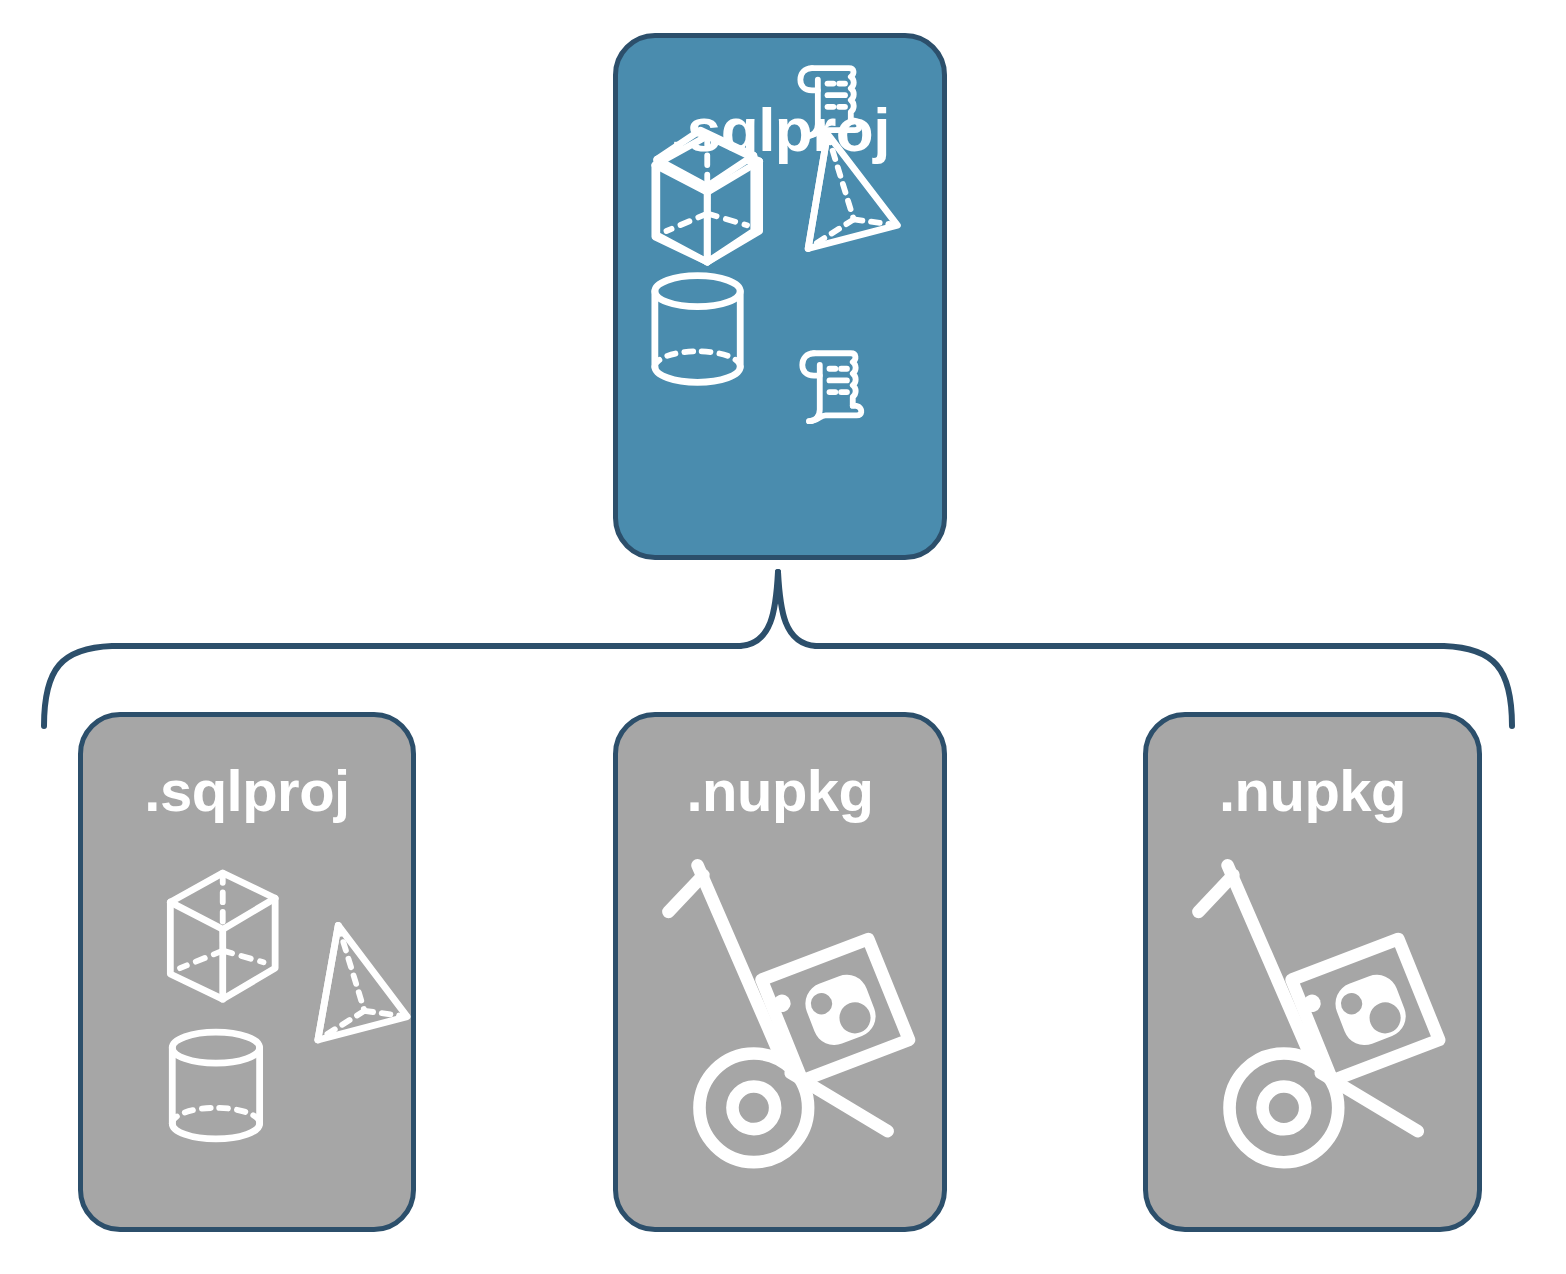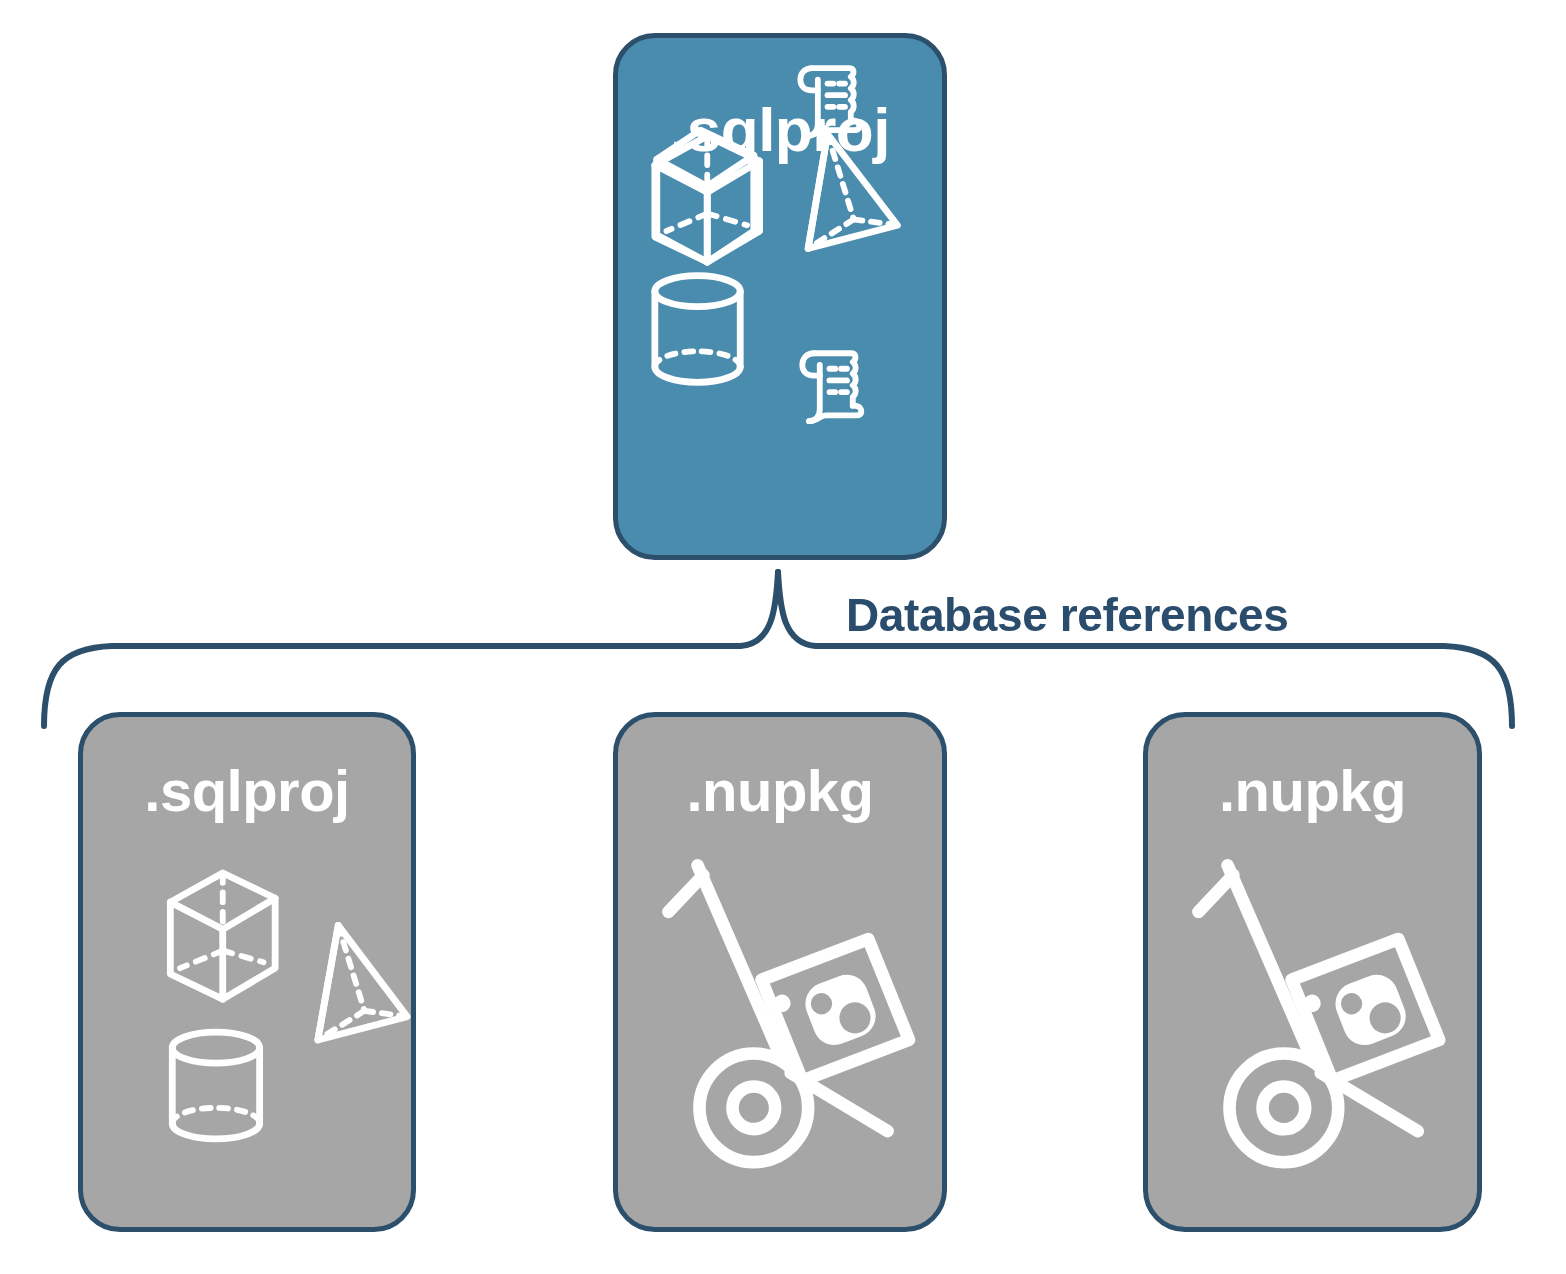--- a/index.html
+++ b/index.html
@@ -84,21 +84,20 @@
       <path d="M 44 726 C 44 668 62 648 112 646 L 740 646"></path>
 
       <path d="M 740 646 C 772 644 776 610 778 572"></path>
 
       <path d="M 778 572 C 780 610 784 644 816 646"></path>
 
       <path d="M 816 646 L 1444 646 C 1494 648 1512 668 1512 726"></path>
     </g>
   </svg>
 
-  <div class="brace-label" style="left:846px; top:588px;">Database references</div>
 
   <div class="node-box primary" id="node-root" style="left:613px; top:33px; width:334px; height:527px;">
     <div class="node-title">.sqlproj</div>
 
     <svg class="node-icons" viewBox="0 0 334 527" xmlns="http://www.w3.org/2000/svg">
 
       <g fill="none" stroke="#ffffff" stroke-width="7" stroke-linejoin="round" stroke-linecap="round">
         <path d="M 40 200 L 40 122 L 85 92 L 140 118 L 140 196 L 92 228 Z"></path>
         <path d="M 40 122 L 92 150 L 140 118"></path>
         <path d="M 92 150 L 92 228"></path>

